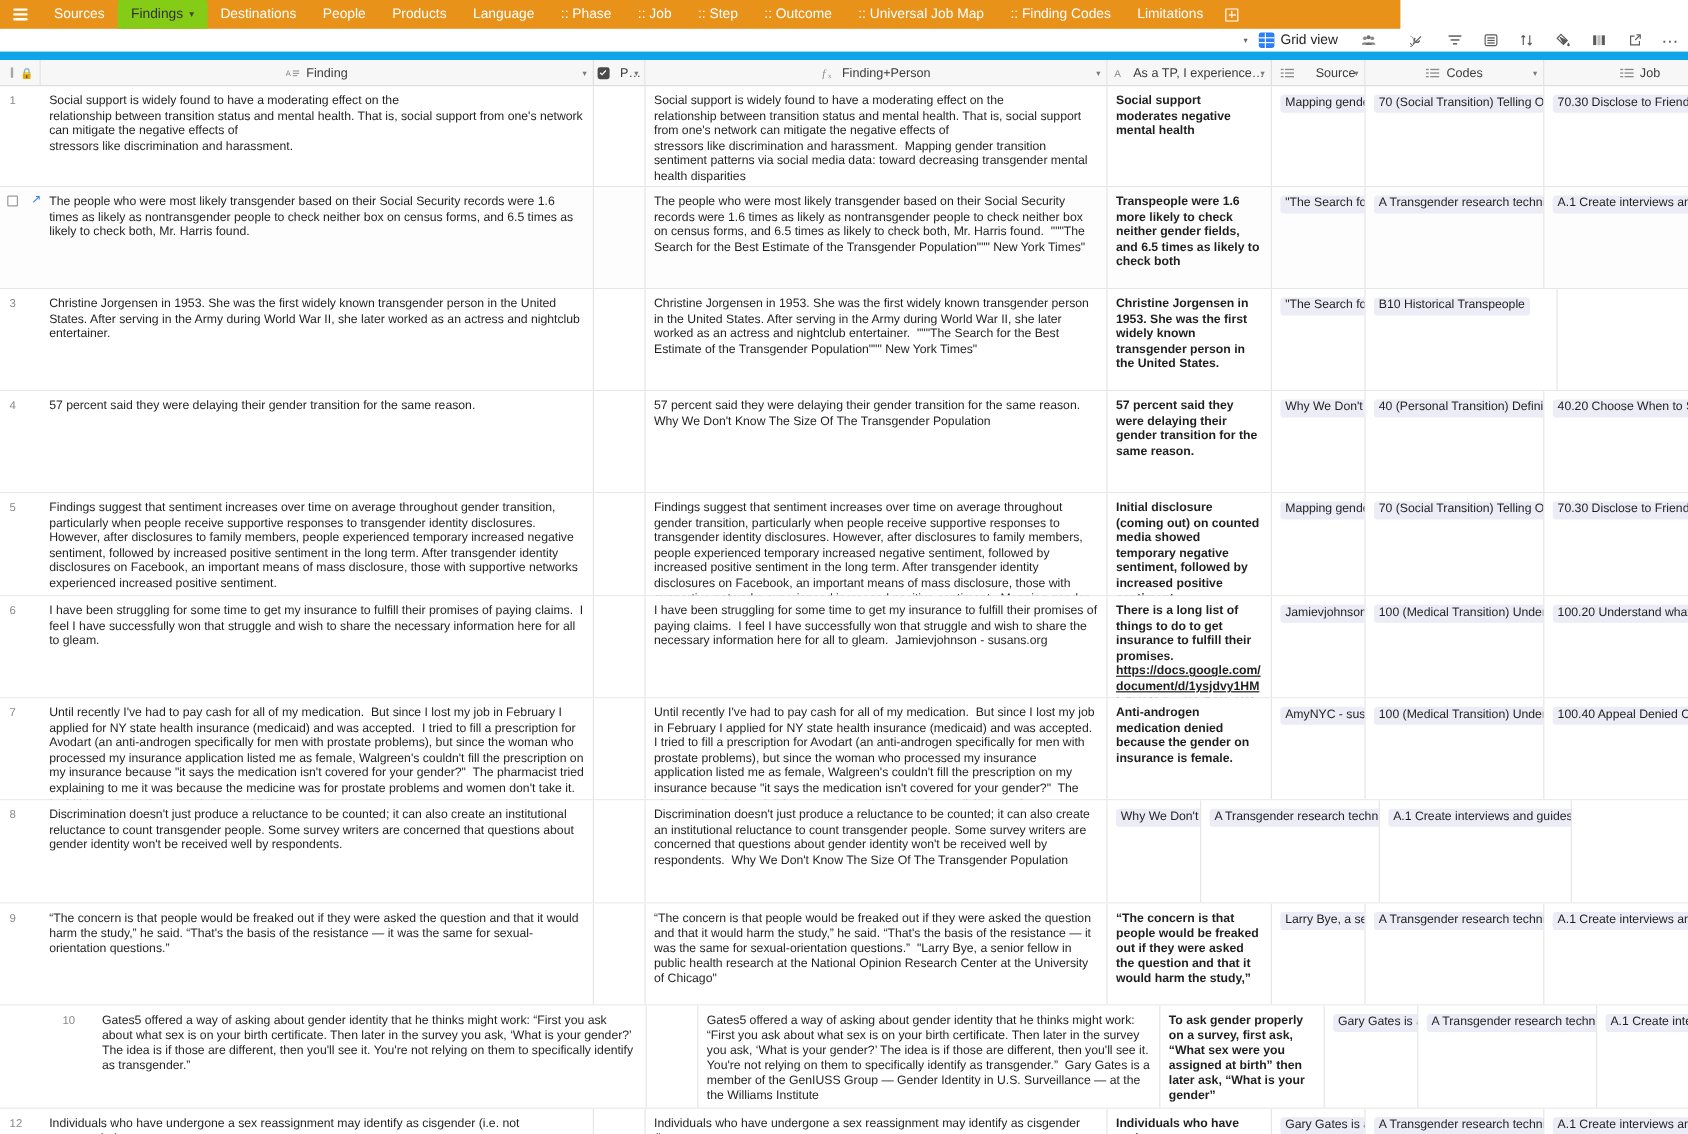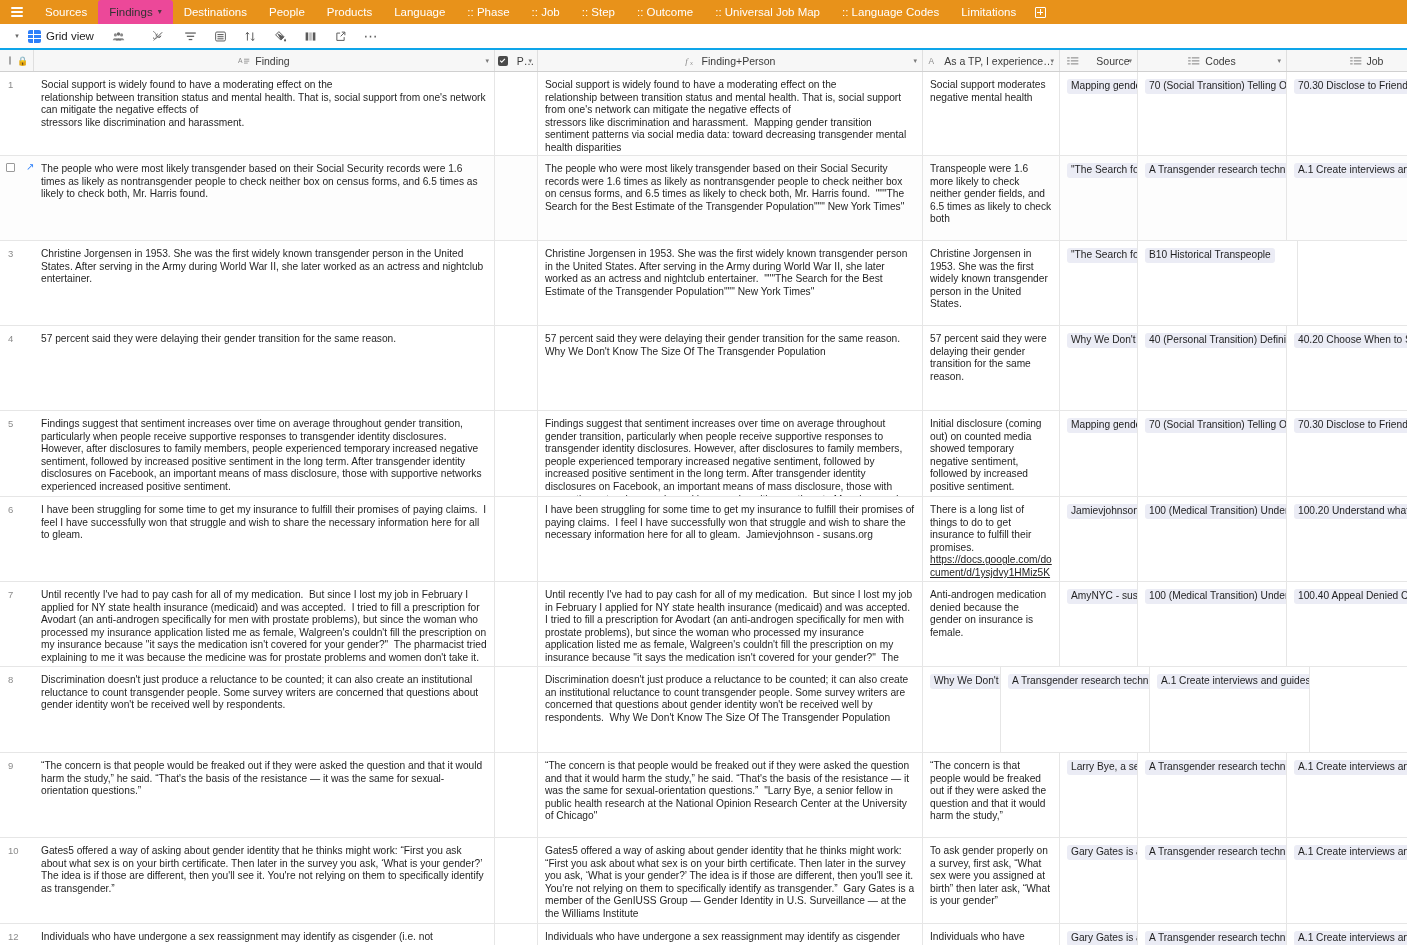--- a/index.html
+++ b/index.html
@@ -11,21 +11,21 @@
     font-family: "Liberation Sans", sans-serif;
     -webkit-font-smoothing: antialiased;
   }
 
   
   #tabbar {
     height: 24px;
     background: #E8921A;
     display: flex;
     align-items: stretch;
-    width: 1407px;
+    width: 1167px;
     position: relative;
   }
   #hamburger {
     width: 34px;
     display: flex; align-items: center; justify-content: center;
     color: #fff;
     font-size: 12px;
     flex: 0 0 34px;
   }
   #hamburger .bars { display: block; width: 12px; }
@@ -35,21 +35,21 @@
   .tab {
     display: flex; align-items: center;
     padding: 0 11px;
     color: #ffffff;
     font-size: 11.5px;
     white-space: nowrap;
     cursor: pointer;
     position: relative;
   }
   .tab.active {
-    background: #ec4899;
+    background: #84cc16;
     color: #333333;
     font-weight: normal;
     border-radius: 3px 3px 0 0;
   }
   .tab .caret {
     margin-left: 5px; font-size: 8px; opacity: .85; line-height: 1;
   }
   #addtab {
     display: flex; align-items: center; justify-content: center;
     width: 26px; color: #fff; font-size: 12px; cursor: pointer;
@@ -61,25 +61,26 @@
   #addtab .plusbox::before, #addtab .plusbox::after {
     content:""; position:absolute; background:#fff;
   }
   #addtab .plusbox::before { left: 4px; top: 1.5px; width: 1.2px; height: 6px; }
   #addtab .plusbox::after  { top: 4px; left: 1.5px; height: 1.2px; width: 6px; }
 
   
   #toolbar {
     height: 26px;
     background: #ffffff;
-    border-bottom: 2px solid #0ea5e9;
+    border-bottom: 7px solid #0ea5e9;
     display: flex;
     align-items: center;
     padding-left: 8px;
     gap: 0px;
+    justify-content: flex-end;
   }
   .tb-item {
     display: flex; align-items: center; justify-content: center;
     height: 22px;
     color: #555;
     cursor: pointer;
   }
   .tb-caret { width: 18px; font-size: 7px; color: #666; }
   .tb-gridicon {
     width: 13px; height: 13px; margin-right: 5px;
@@ -171,21 +172,21 @@
     position: absolute; left: 6px; top: 7px;
     width: 9px; height: 9px; border: 1px solid #9a9a9a; background: #fff; border-radius: 1px;
   }
   .expand {
     position: absolute; left: 26px; top: 6px;
     color: #2d7ff9; font-size: 10px; line-height: 10px;
   }
   .cell.c-finding { width: 461px; flex: 0 0 461px; }
   .cell.c-p       { width: 43px;  flex: 0 0 43px; }
   .cell.c-fp      { width: 385px; flex: 0 0 385px; }
-  .cell.c-astp    { width: 137px; flex: 0 0 137px; }
+  .cell.c-astp    { width: 137px; flex: 0 0 137px; font-weight: bold; }
   .cell.c-source  { width: 78px;  flex: 0 0 78px; }
   .cell.c-phase   { width: 149px; flex: 0 0 149px; }
   .cell.c-job     { width: 160px; flex: 0 0 160px; }
 
   .hcell.c-finding { width: 461px; flex: 0 0 461px; }
   .hcell.c-p       { width: 43px;  flex: 0 0 43px; }
   .hcell.c-fp      { width: 385px; flex: 0 0 385px; }
   .hcell.c-astp    { width: 137px; flex: 0 0 137px; }
   .hcell.c-source  { width: 78px;  flex: 0 0 78px; gap: 12px; }
   .hcell.c-phase   { width: 149px; flex: 0 0 149px; }
@@ -256,21 +257,21 @@
       <div class="tab">
         <span>:: Step</span>
       </div>
       <div class="tab">
         <span>:: Outcome</span>
       </div>
       <div class="tab">
         <span>:: Universal Job Map</span>
       </div>
       <div class="tab">
-        <span>:: Language Codes</span>
+        <span>:: Finding Codes</span>
       </div>
       <div class="tab">
         <span>Limitations</span>
       </div>
     </div>
   <div id="addtab">
     <span class="plusbox"></span>
   </div>
 </div>
 
@@ -546,21 +547,21 @@
           <span class="rownum">9</span>
         </div>
         <div class="cell c-finding"><span style="white-space: pre-wrap;">“The concern is that people would be freaked out if they were asked the question and that it would harm the study,” he said. “That's the basis of the resistance — it was the same for sexual-orientation questions.”</span></div>
         <div class="cell c-p"></div>
         <div class="cell c-fp"><span style="white-space: pre-wrap;">“The concern is that people would be freaked out if they were asked the question and that it would harm the study,” he said. “That's the basis of the resistance — it was the same for sexual-orientation questions.”  "Larry Bye, a senior fellow in public health research at the National Opinion Research Center at the University of Chicago"</span></div>
         <div class="cell c-astp"><span>“The concern is that people would be freaked out if they were asked the question and that it would harm the study,”</span></div>
         <div class="cell c-source"><span class="chip">Larry Bye, a senio</span></div>
         <div class="cell c-phase"><span class="chip">A Transgender research techniques</span></div>
         <div class="cell c-job"><span class="chip">A.1 Create interviews and guides</span></div>
       </div>
-      <div class="row" style="height: 86px;">
+      <div class="row" style="height: 86px; padding-left: 44px;">
         <div class="cell gutter">
           <span class="rownum">10</span>
         </div>
         <div class="cell c-finding"><span style="white-space: pre-wrap;">Gates5 offered a way of asking about gender identity that he thinks might work: “First you ask about what sex is on your birth certificate. Then later in the survey you ask, ‘What is your gender?’ The idea is if those are different, then you'll see it. You're not relying on them to specifically identify as transgender.”</span></div>
         <div class="cell c-p"></div>
         <div class="cell c-fp"><span style="white-space: pre-wrap;">Gates5 offered a way of asking about gender identity that he thinks might work: “First you ask about what sex is on your birth certificate. Then later in the survey you ask, ‘What is your gender?’ The idea is if those are different, then you'll see it. You're not relying on them to specifically identify as transgender.”  Gary Gates is a member of the GenIUSS Group — Gender Identity in U.S. Surveillance — at the the Williams Institute</span></div>
         <div class="cell c-astp"><span>To ask gender properly on a survey, first ask, “What sex were you assigned at birth” then later ask, “What is your gender”</span></div>
         <div class="cell c-source"><span class="chip">Gary Gates is a m</span></div>
         <div class="cell c-phase"><span class="chip">A Transgender research techniques</span></div>
         <div class="cell c-job"><span class="chip">A.1 Create interviews and guides</span></div>

